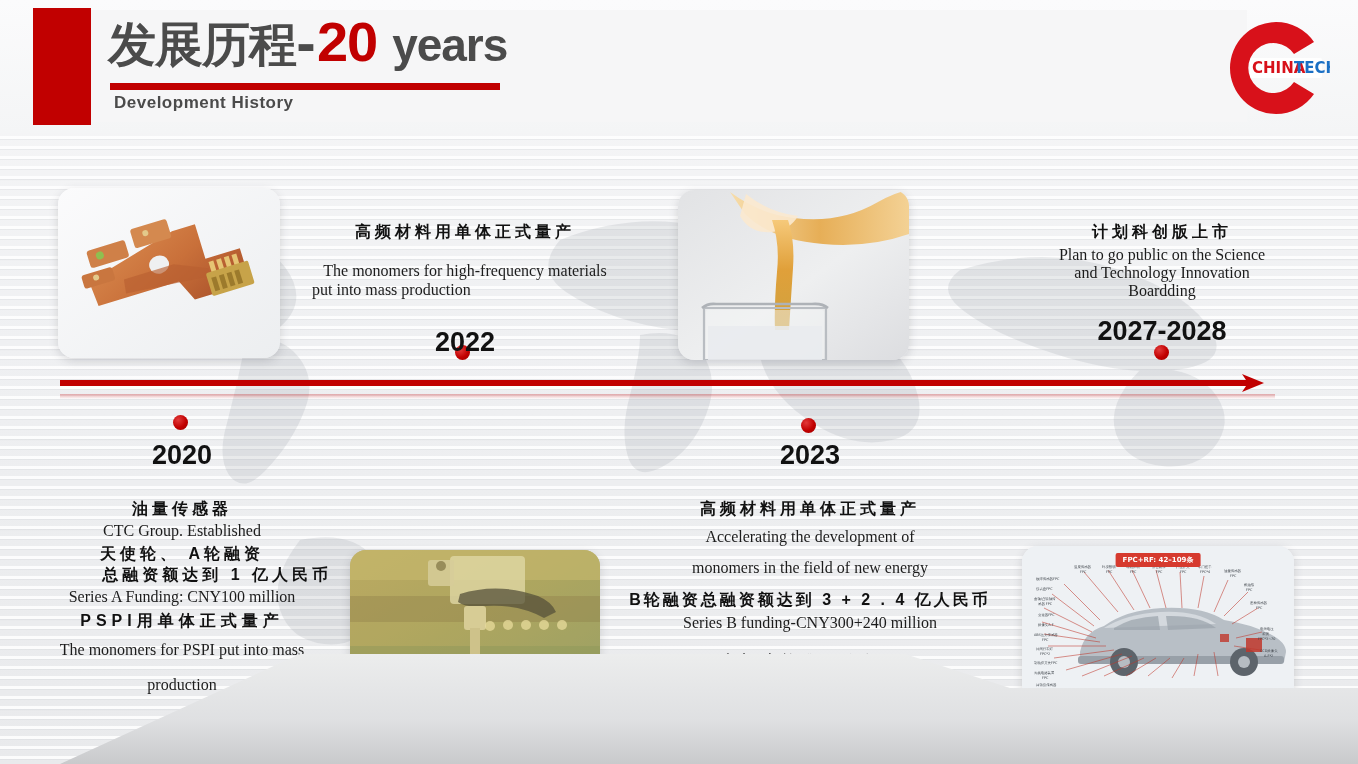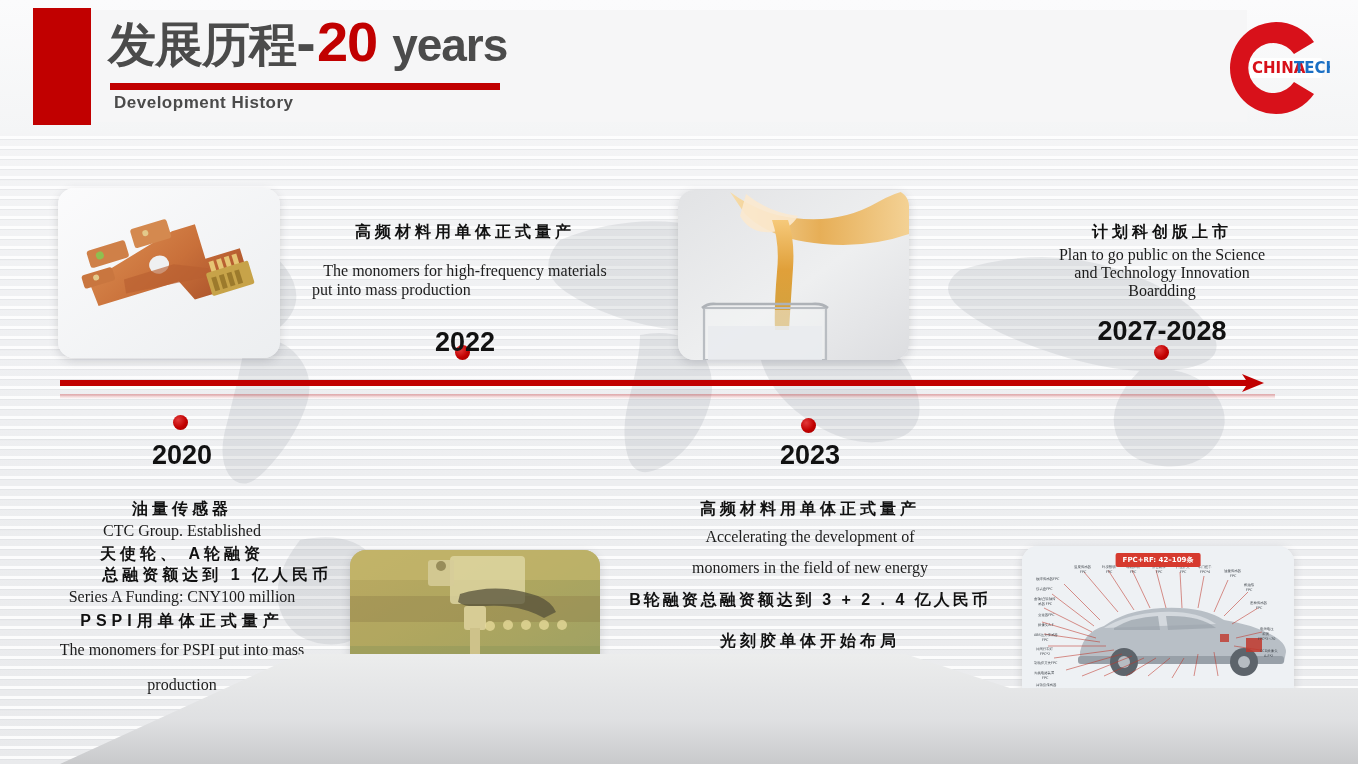--- a/index.html
+++ b/index.html
@@ -372,18 +372,19 @@
     <div class="en" style="margin-top:9px;">The monomers for PSPI put into mass</div>
     <div class="en" style="margin-top:17px;">production</div>
   </div>
 
   <div class="blk" style="left:615px;top:440px;width:390px;">
     <div class="yr">2023</div>
     <div class="cn-h" style="margin-top:28px;">高频材料用单体正式量产</div>
     <div class="en" style="margin-top:8px;">Accelerating the development of</div>
     <div class="en" style="margin-top:13px;">monomers in the field of new energy</div>
     <div class="cn-h" style="margin-top:13px;letter-spacing:3px;">B轮融资总融资额达到 3 + 2 . 4 亿人民币</div>
+    <div class="en" style="margin-top:3px;">Series B funding-CNY300+240 million</div>
     <div class="cn-h" style="margin-top:20px;">光刻胶单体开始布局</div>
     <div class="en" style="margin-top:3px;">Photoresist monomers</div>
   </div>
 
   <div class="bottom-wedge"></div>
 </div>
 
 </body></html>

